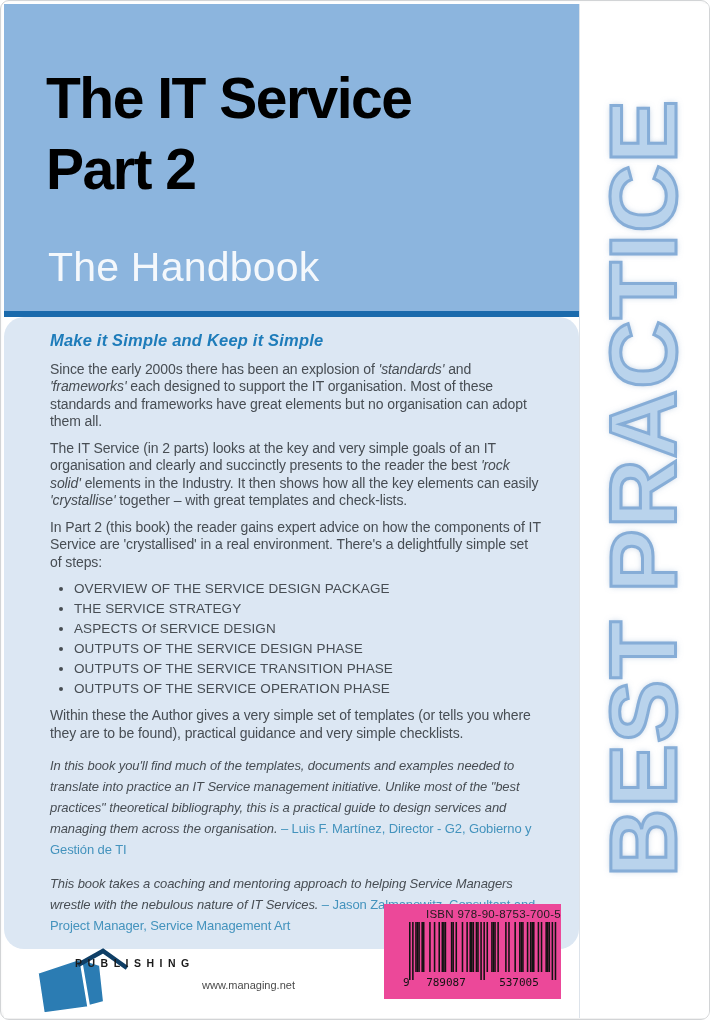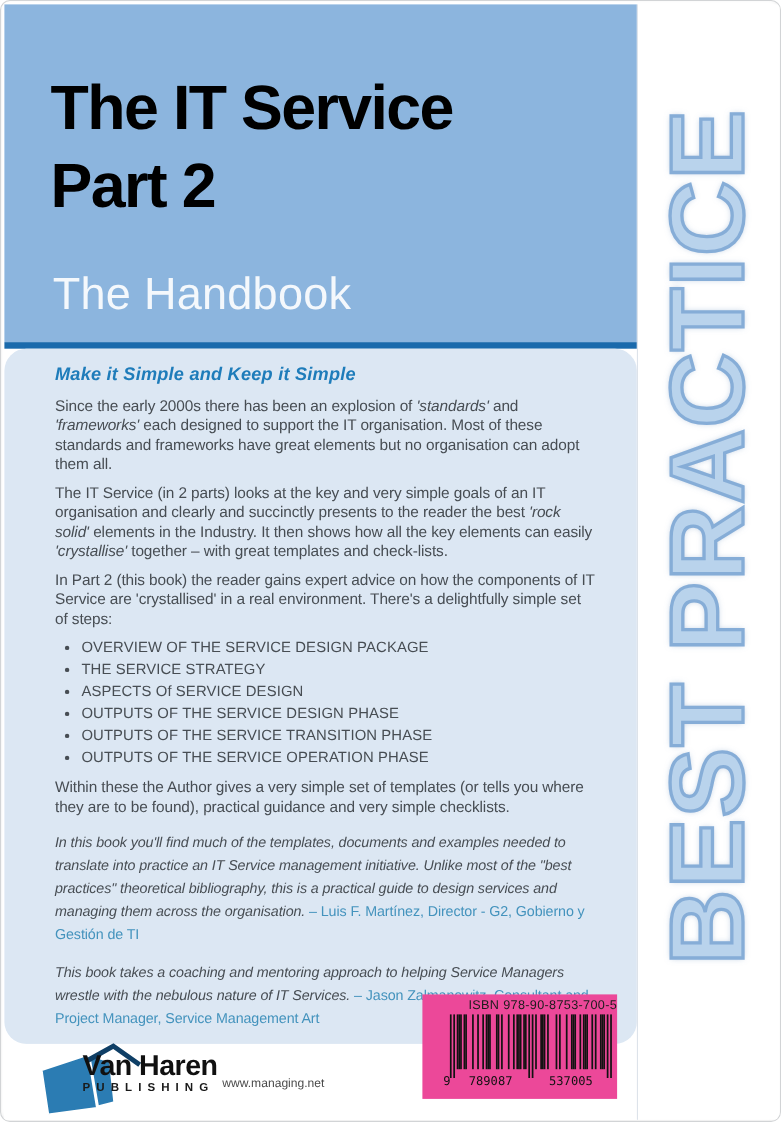--- a/index.html
+++ b/index.html
@@ -256,19 +256,18 @@
       </svg>
   </div>
 
   <div class="publisher">
     <svg class="logo-mark" width="100" height="66" viewBox="0 0 100 66">
       <polygon points="4,26 46,12 54,60 10,66" fill="#2b7cb3" stroke="#ffffff" stroke-width="1.5"></polygon>
       <polygon points="47,12 66,18 70,55 55,59" fill="#2b7cb3" stroke="#ffffff" stroke-width="2"></polygon>
       <polyline points="44,18 69,4 93,21" fill="none" stroke="#0f3f66" stroke-width="4.5"></polyline>
     </svg>
     <div class="pub-text">
-      <div class="pub-name">Van Haren</div>
       <div class="pub-sub">PUBLISHING</div>
     </div>
     <div class="pub-site">www.managing.net</div>
   </div>
 
 </div>
 
 </body></html>

